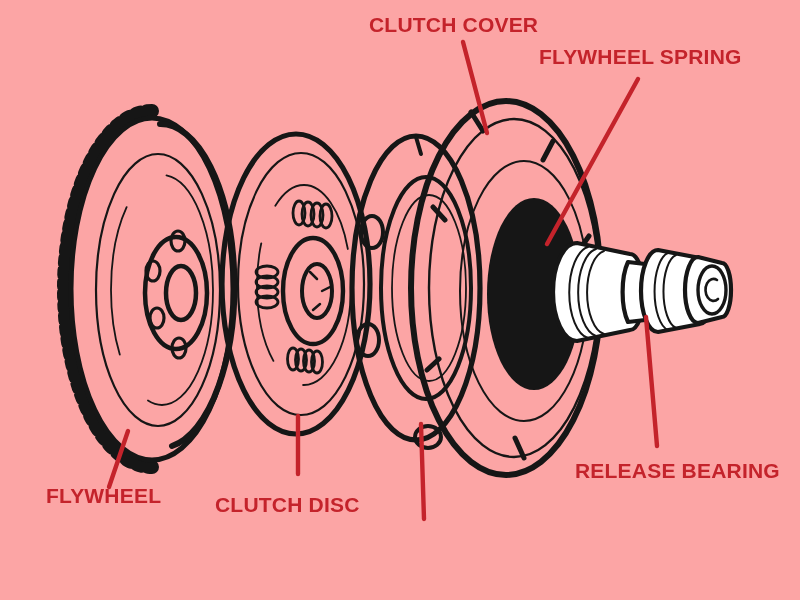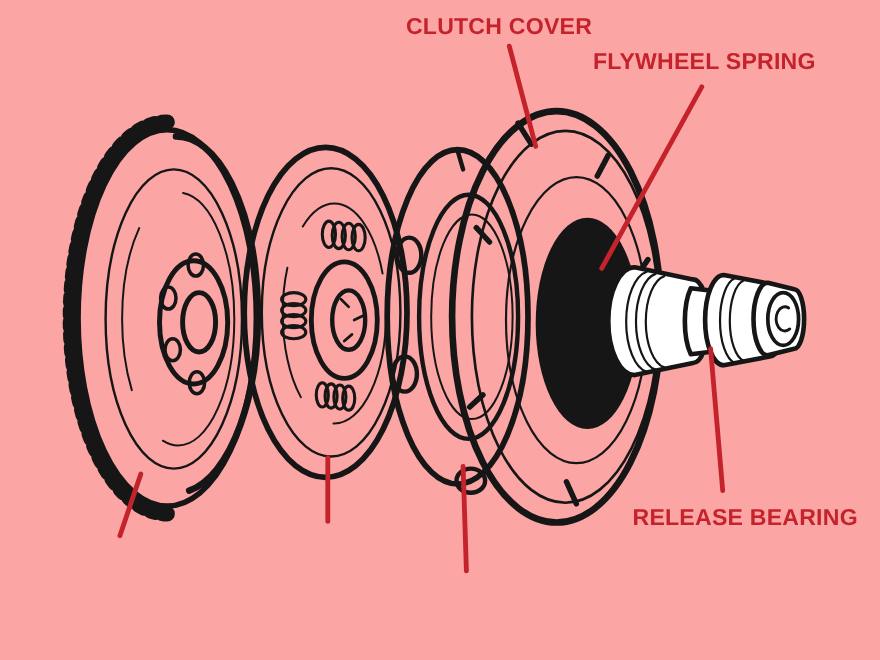--- a/index.html
+++ b/index.html
@@ -131,15 +131,17 @@
       <line x1="638" y1="79" x2="547" y2="244" stroke="#c4232b"></line>
       <line x1="128" y1="431" x2="109" y2="487" stroke="#c4232b"></line>
       <line x1="298" y1="416" x2="298" y2="474" stroke="#c4232b"></line>
       <line x1="421" y1="424" x2="424" y2="519" stroke="#c4232b"></line>
       <line x1="646" y1="317" x2="657" y2="446" stroke="#c4232b"></line>
     </g>
   </svg>
 
   <div class="part-label lbl-clutch-cover">CLUTCH COVER</div>
   <div class="part-label lbl-diaphragm-spring">FLYWHEEL SPRING</div>
+  <div class="part-label lbl-flywheel">FLYWHEEL</div>
+  <div class="part-label lbl-clutch-disc">CLUTCH DISC</div>
   <div class="part-label lbl-release-bearing">RELEASE BEARING</div>
 
 </div>
 
 </body></html>

